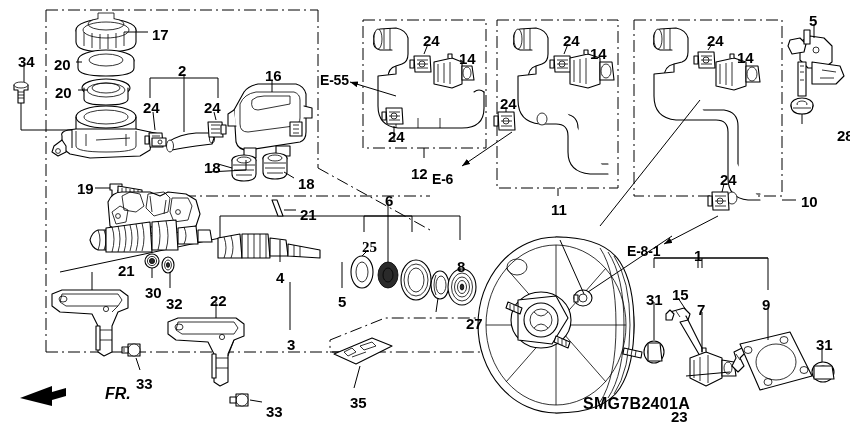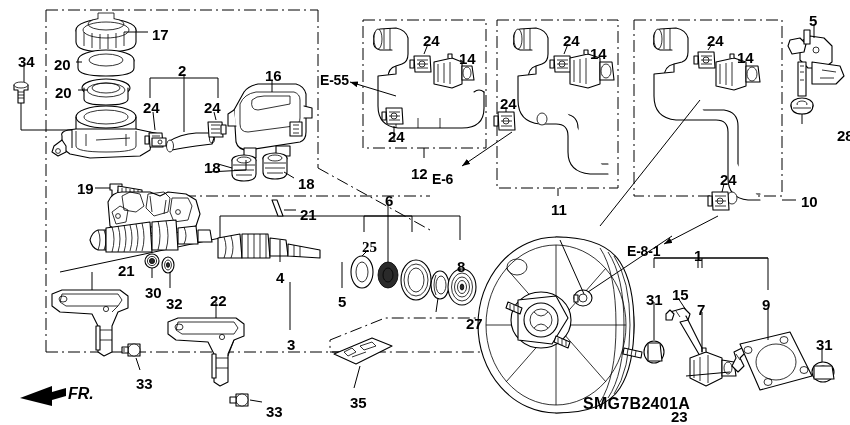--- a/index.html
+++ b/index.html
@@ -2,21 +2,21 @@
 <html><head>
 <meta charset="utf-8">
 <style>
   html,body{margin:0;padding:0;background:#ffffff;}
   body{width:850px;height:425px;overflow:hidden;font-family:"Liberation Sans",sans-serif;}
   #stage{position:relative;width:850px;height:425px;background:#fff;}
   #stage svg{position:absolute;left:0;top:0;}
   .lbl{position:absolute;font-family:"Liberation Sans",sans-serif;font-size:15px;font-weight:bold;color:#000;line-height:1;white-space:nowrap;}
   .lbl.ref{font-size:14px;font-weight:bold;letter-spacing:-.2px;}
   .lbl.code{font-size:16px;font-weight:bold;letter-spacing:.3px;}
-  .lbl.fr{font-size:16px;font-weight:bold;font-style:italic;}
+  .lbl.fr{font-size:16px;font-weight:bold;font-style:italic;margin-left:37px;}
 </style>
 </head>
 <body>
 
 <div id="stage">
 
   <svg width="850" height="425" viewBox="0 0 850 425">
     <defs>
       <style>
         .s{fill:none;stroke:#000;stroke-width:1.1;stroke-linejoin:round;stroke-linecap:round;}

